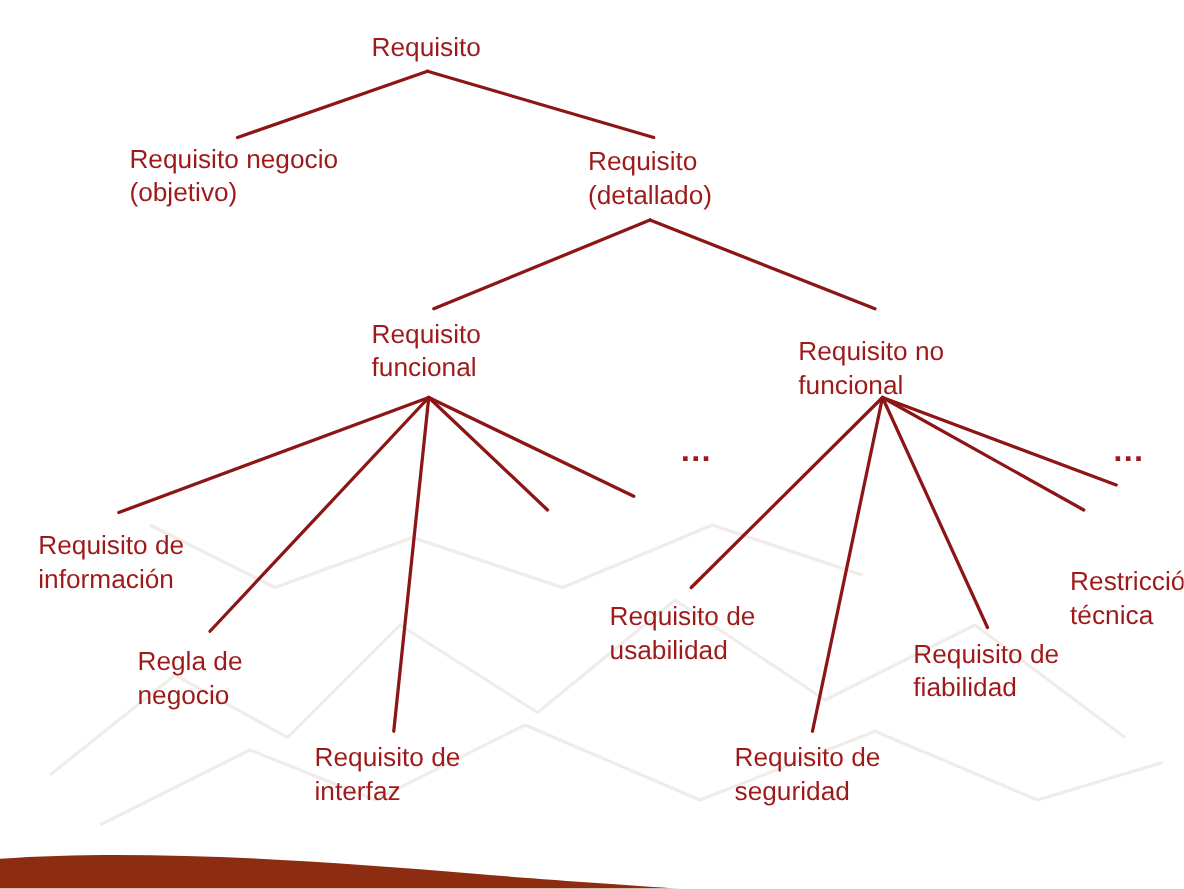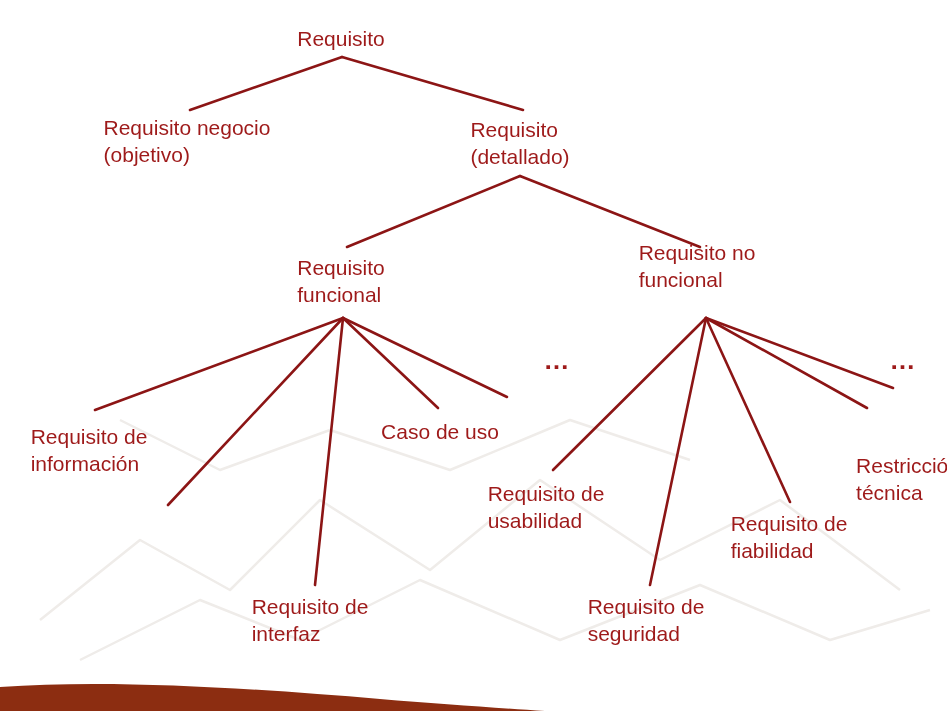--- a/index.html
+++ b/index.html
@@ -45,21 +45,21 @@
   .ellipsis{
     font-size:26px;
     font-weight:bold;
     letter-spacing:1px;
   }
   
   .n-root        {left:341px; top:26px;}
   .n-general     {left:187px; top:115px;}
   .n-detallado   {left:520px; top:117px;}
   .n-funcional   {left:341px; top:255px;}
-  .n-nofuncional {left:697px; top:240px;}
+  .n-nofuncional {left:697px; top:269px;}
   .n-informacion {left:89px;  top:424px;}
   .n-regla       {left:152px; top:517px;}
   .n-interfaz    {left:310px; top:594px;}
   .n-casouso     {left:440px; top:419px;}
   .n-usabilidad  {left:546px; top:481px;}
   .n-seguridad   {left:646px; top:594px;}
   .n-fiabilidad  {left:789px; top:511px;}
   .n-restriccion {left:908px; top:424px;margin-top:29px;}
   .n-dots-left   {left:557px; top:344px;}
   .n-dots-right  {left:903px; top:344px;}
@@ -99,23 +99,24 @@
   <div class="node n-general">Requisito negocio
 (objetivo)</div>
   <div class="node n-detallado">Requisito
 (detallado)</div>
   <div class="node n-funcional">Requisito
 funcional</div>
   <div class="node n-nofuncional">Requisito no
 funcional</div>
   <div class="node n-informacion">Requisito de
 información</div>
+  <div class="node n-regla">Regla de
+negocio</div>
   <div class="node n-interfaz">Requisito de
 interfaz</div>
-  <div class="node n-casouso">Caso de uso</div>
   <div class="node n-usabilidad">Requisito de
 usabilidad</div>
   <div class="node n-seguridad">Requisito de
 seguridad</div>
   <div class="node n-fiabilidad">Requisito de
 fiabilidad</div>
   <div class="node n-restriccion">Restricción
 técnica</div>
   <div class="node ellipsis n-dots-left">…</div>
   <div class="node ellipsis n-dots-right">…</div>

